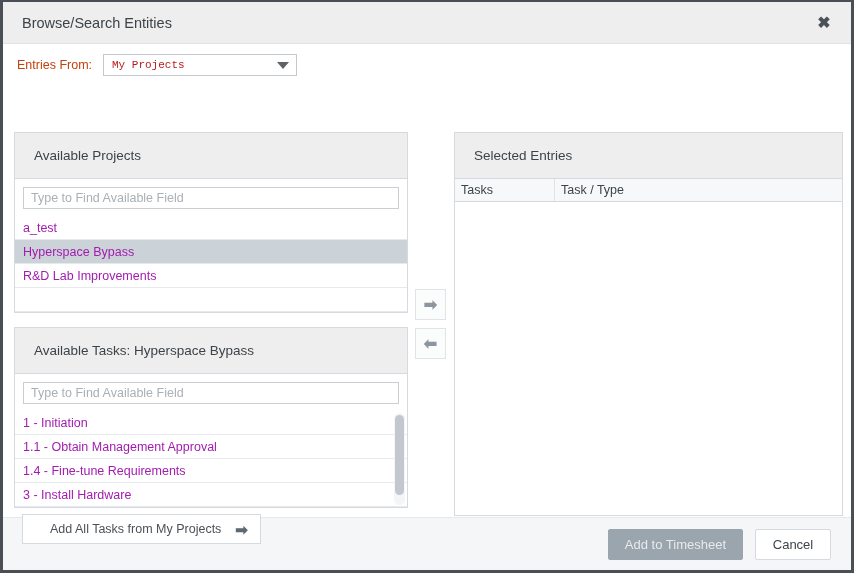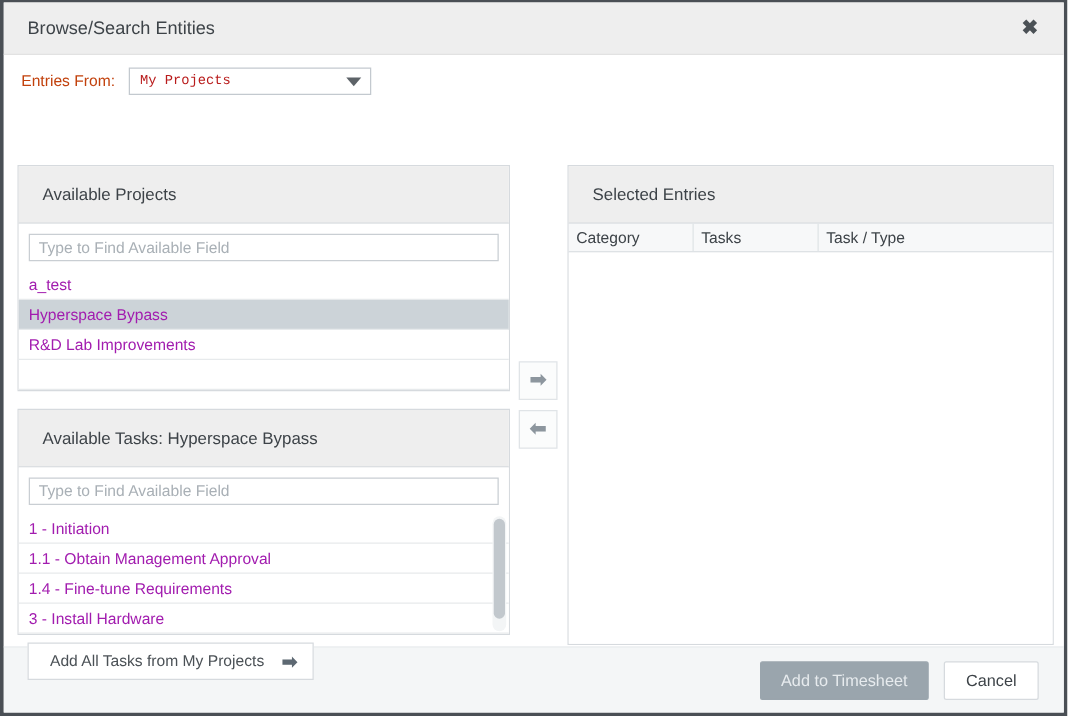--- a/index.html
+++ b/index.html
@@ -189,21 +189,21 @@
   }
 
   .addall-wrap {
     padding: 6px 0 0 8px;
   }
   .addall-btn {
     display: inline-flex;
     align-items: center;
     gap: 14px;
     height: 30px;
-    padding: 0 12px 0 17px;
+    padding: 0 12px 0 27px;
     box-sizing: border-box;
     border: 1px solid #d6dade;
     background: #ffffff;
     font-size: 12.5px;
     color: #4b5156;
     cursor: pointer;
     font-family: "Liberation Sans", sans-serif;
   }
   .arrow-glyph {
     color: #5d6872;
@@ -382,21 +382,20 @@
       </div>
       <div class="transfer-btn">
         <span>⬅</span>
       </div>
     </div>
 
     <div class="right-col">
       <div class="right-panel">
         <div class="panel-head">Selected Entries</div>
         <div class="table-head" id="selected-entries-head">
-            <div class="th c0">Category</div>
             <div class="th c1">Tasks</div>
             <div class="th c2">Task / Type</div>
           </div>
         <div class="table-body" id="selected-entries-body"></div>
       </div>
     </div>
 
   </div>
 
   <div class="footer">

